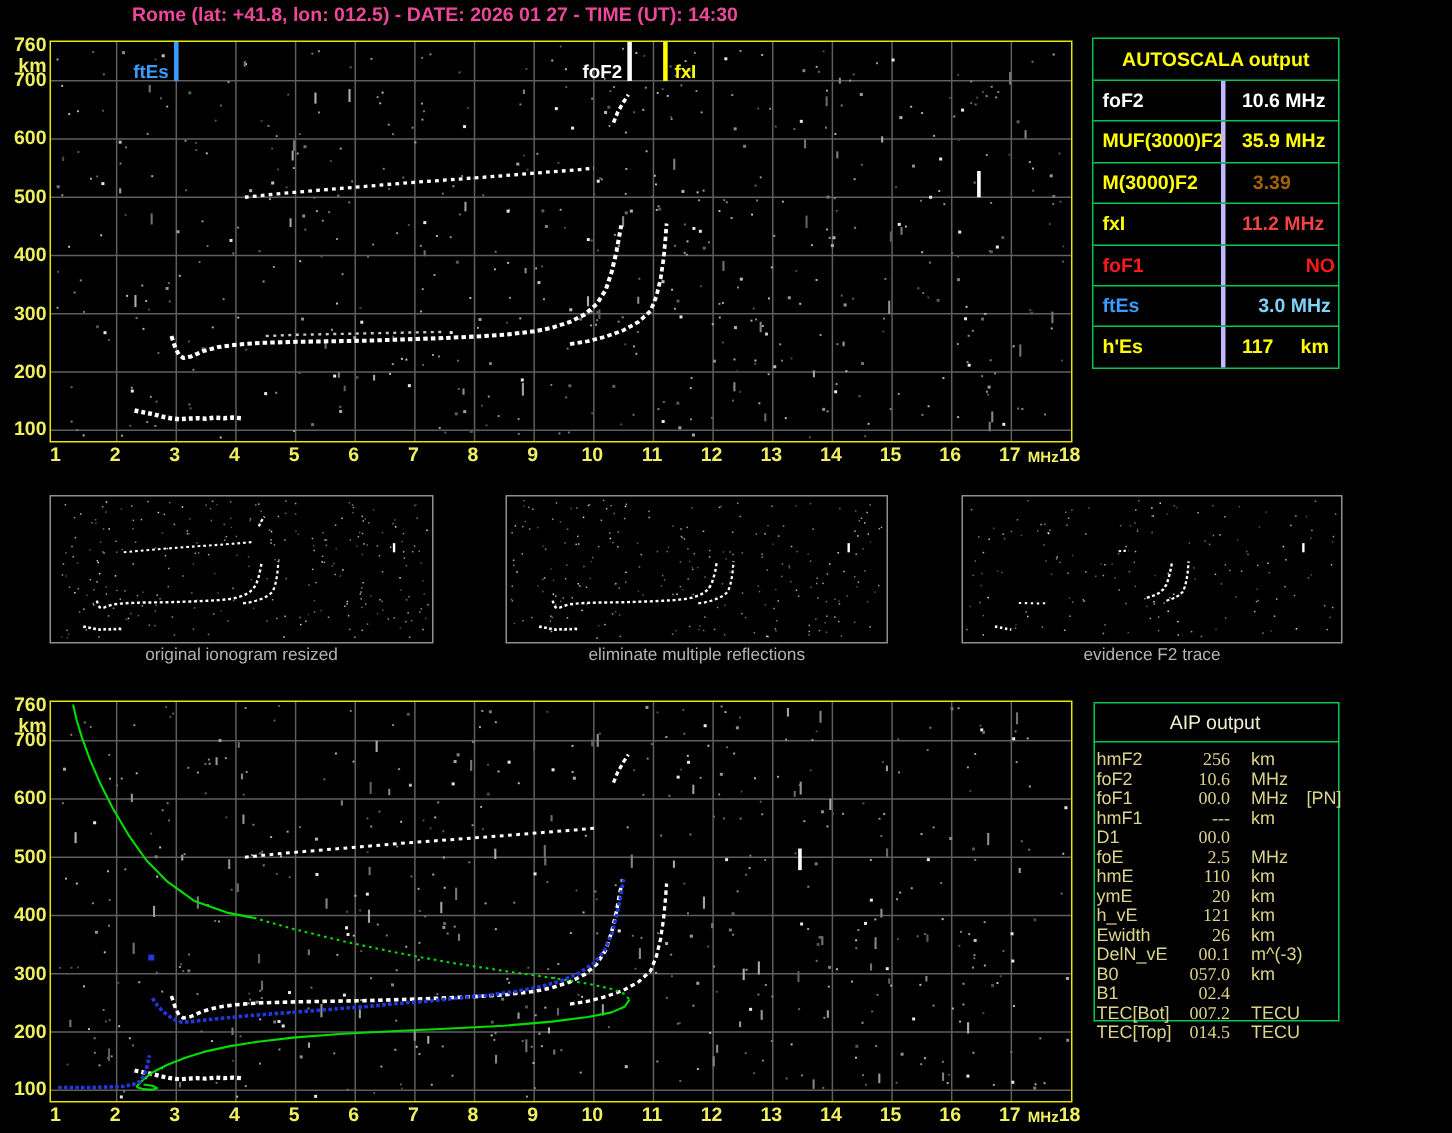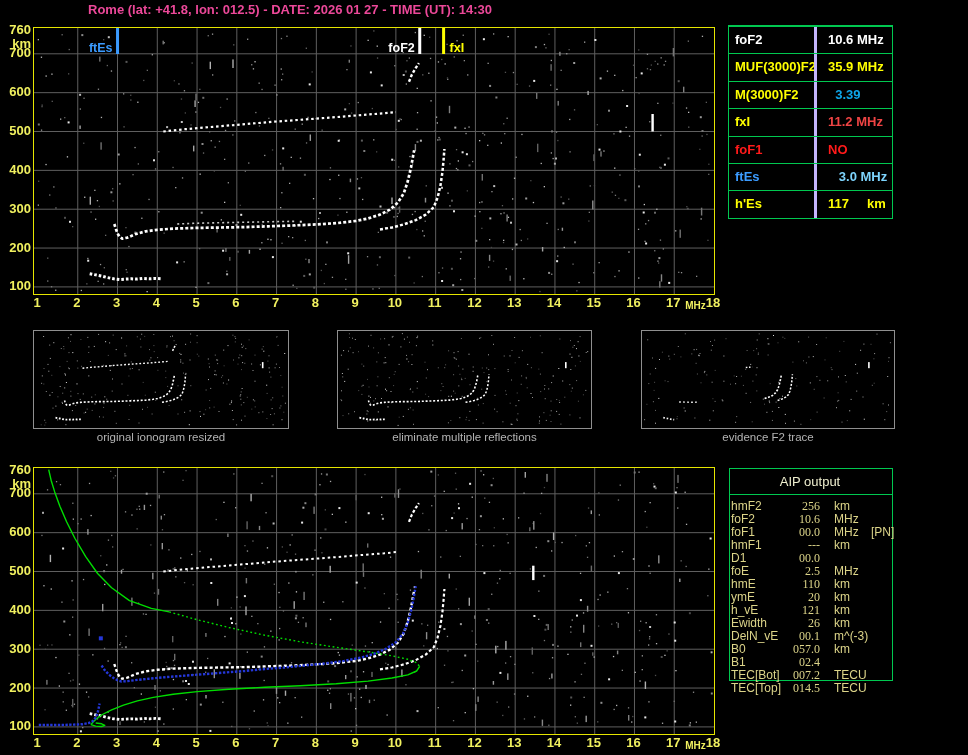--- a/index.html
+++ b/index.html
@@ -675,40 +675,41 @@
       <div class="abs xlab" style="left: 501.176px; top: 296px;">13</div>
       <div class="abs xlab" style="left: 540.941px; top: 296px;">14</div>
       <div class="abs xlab" style="left: 580.706px; top: 296px;">15</div>
       <div class="abs xlab" style="left: 620.471px; top: 296px;">16</div>
       <div class="abs xlab" style="left: 660.235px; top: 296px;">17</div>
       <div class="abs xlab" style="left: 700px; top: 296px;">18</div>
       <div class="abs mhzlab" style="left: 685.235px; top: 301px; font-weight: bold;">MHz</div>
     </div>
 
   <div id="asTable" class="abs">
+    <div id="asHeader">AUTOSCALA output</div>
     <div id="asRows">
         <div class="as-row">
           <div class="as-cell as-label" style="color: rgb(255, 255, 255);">foF2</div>
           <div class="as-cell as-value" style="color: rgb(255, 255, 255);">10.6 MHz</div>
         </div>
         <div class="as-row">
           <div class="as-cell as-label" style="color: rgb(255, 255, 0);">MUF(3000)F2</div>
           <div class="as-cell as-value" style="color: rgb(255, 255, 0);">35.9 MHz</div>
         </div>
         <div class="as-row">
           <div class="as-cell as-label" style="color: rgb(255, 255, 0);">M(3000)F2</div>
-          <div class="as-cell as-value" style="color: #0ea5e9;">  3.39</div>
+          <div class="as-cell as-value" style="color: #a16207;">  3.39</div>
         </div>
         <div class="as-row">
           <div class="as-cell as-label" style="color: rgb(255, 255, 0);">fxI</div>
           <div class="as-cell as-value" style="color: #ef4444;">11.2 MHz</div>
         </div>
         <div class="as-row">
           <div class="as-cell as-label" style="color: rgb(255, 26, 26);">foF1</div>
-          <div class="as-cell as-value" style="color: rgb(255, 26, 26);">NO</div>
+          <div class="as-cell as-value" style="color: rgb(255, 26, 26); text-align: right;">NO</div>
         </div>
         <div class="as-row">
           <div class="as-cell as-label" style="color: rgb(59, 155, 255);">ftEs</div>
           <div class="as-cell as-value" style="color: #7dd3fc;">   3.0 MHz</div>
         </div>
         <div class="as-row">
           <div class="as-cell as-label" style="color: rgb(255, 255, 0);">h'Es</div>
           <div class="as-cell as-value" style="color: rgb(255, 255, 0);">117     km</div>
         </div>
       </div>

